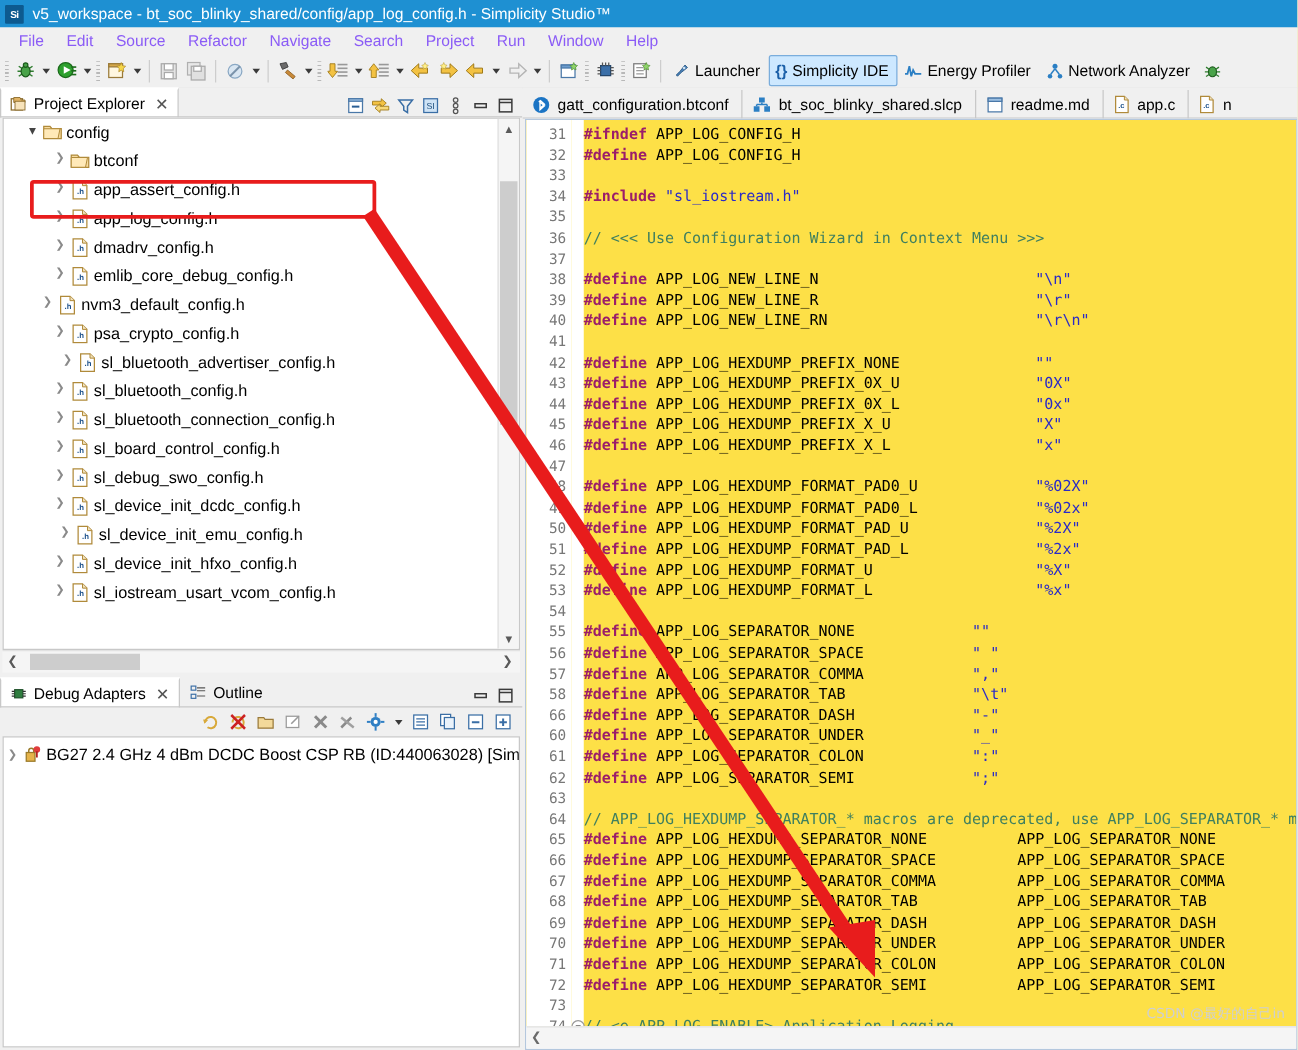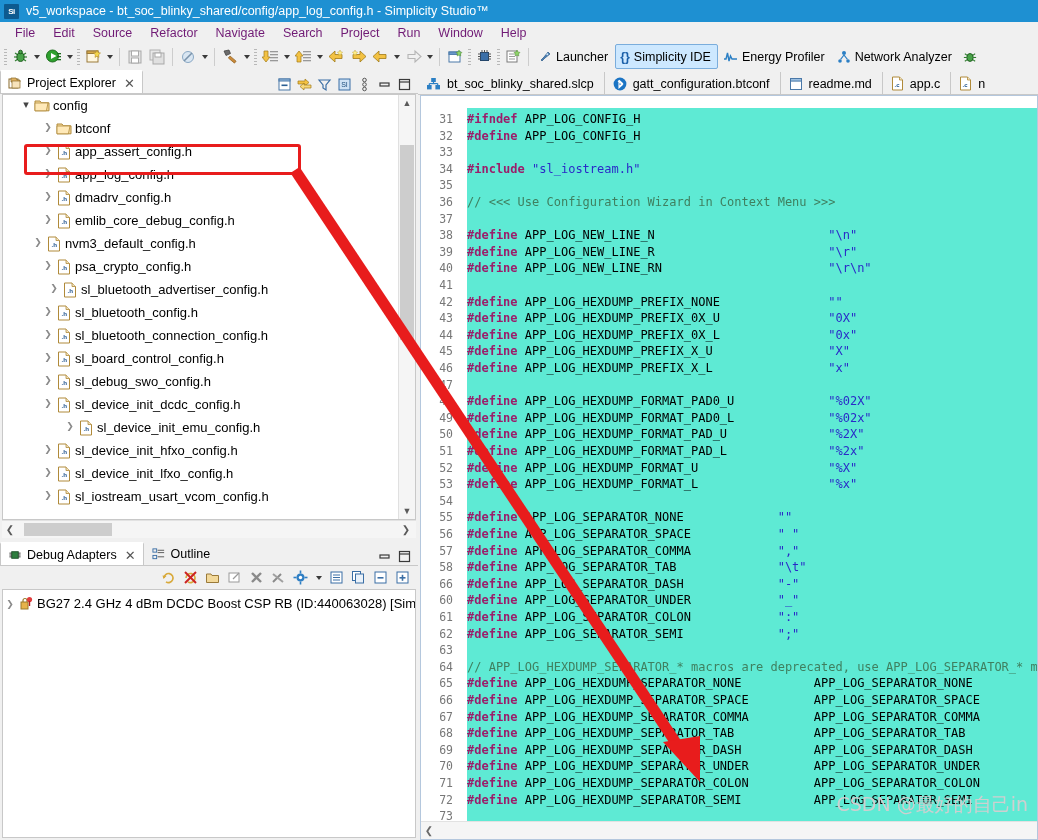--- a/index.html
+++ b/index.html
@@ -19,21 +19,21 @@
   }
   .titlebar .si-logo{
     width:15px;height:15px;background:#0d5a8f;color:#fff;font-size:8px;
     display:flex;align-items:center;justify-content:center;border-radius:1px;
     margin-right:7px;font-weight:bold;letter-spacing:-.5px;
   }
   .titlebar .ttl{white-space:nowrap;}
 
   
   .menubar{height:21px;background:#f0f0f0;display:flex;align-items:center;padding-left:6px;}
-  .menubar .mi{padding:2px 9px;font-size:12.5px;color:#701a75;white-space:nowrap;}
+  .menubar .mi{padding:2px 9px;font-size:12.5px;color:#8b5cf6;white-space:nowrap;}
 
   
   .toolbar{height:27px;background:#f0f0f0;display:flex;align-items:center;
            border-bottom:1px solid #d6d6d6;padding-left:2px;overflow:hidden;}
   .tb-sep{width:1px;height:18px;background:#cdcdcd;margin:0 4px;}
   .tb-dots{width:3px;height:16px;margin:0 2px;
            background:repeating-linear-gradient(to bottom,#b8b8b8 0 1px,transparent 1px 3px);}
   .tb-btn{width:22px;height:22px;display:flex;align-items:center;justify-content:center;position:relative;}
   .tb-arrow{width:11px;height:22px;display:flex;align-items:center;justify-content:center;}
   .tb-arrow:after{content:"";border-left:3.5px solid transparent;border-right:3.5px solid transparent;
@@ -84,40 +84,40 @@
   .dbg-row{height:22px;display:flex;align-items:center;font-size:13px;white-space:nowrap;padding-top:2px;}
 
   
   .ed-tabs{height:25px;display:flex;align-items:flex-end;background:#f0f0f0;position:relative;overflow:hidden;}
   .etab{display:flex;align-items:center;gap:6px;height:23px;padding:0 10px 0 8px;font-size:12.5px;
         background:#f0f0f0;border-left:1px solid #c8c8c8;white-space:nowrap;}
   .etab:first-child{border-left:none;}
   .ed-underline{position:absolute;left:0;right:0;bottom:0;height:1px;background:#c8c8c8;}
   .editor{position:absolute;top:25px;left:2px;right:0;bottom:0;background:#fff;border:1px solid #b4c7dd;
           overflow:hidden;}
-  .code-area{position:absolute;top:0;left:0;right:0;bottom:18px;overflow:hidden;background:#5eead4;margin-top:12px;}
+  .code-area{position:absolute;top:0;left:0;right:0;bottom:18px;overflow:hidden;background:#fde047;}
   .gutter{position:absolute;top:0;left:0;width:36px;bottom:0;background:#fff;}
   .fold{position:absolute;top:0;left:36px;width:10px;bottom:0;background:#fff;}
   .codelines{position:absolute;top:0;left:46px;right:0;bottom:0;font-family:"DejaVu Sans Mono","Liberation Mono",monospace;
              font-size:12px;line-height:16.6px;}
   .ln{position:absolute;right:4px;font-family:"DejaVu Sans Mono","Liberation Mono",monospace;
       font-size:11.5px;color:#777;line-height:16.6px;}
   .cl{position:absolute;left:0;white-space:pre;line-height:16.6px;}
   .k-pp{color:#9b1d6a;font-weight:bold;}
   .k-id{color:#000;}
   .k-str{color:#2a2ac8;}
   .k-cmt{color:#3f7f5f;}
   .ed-hscroll{position:absolute;left:0;right:0;bottom:0;height:17px;background:#f5f5f5;border-top:1px solid #e2e2e2;
               display:flex;align-items:center;}
   .ed-hscroll .arrow{width:16px;text-align:center;font-size:10px;color:#6a6a6a;}
 
   
   .hl-box{position:absolute;border:3px solid #e81c1c;border-radius:3px;pointer-events:none;}
   .arrow-svg{position:absolute;left:0;top:0;pointer-events:none;}
-  .watermark{position:absolute;right:10px;bottom:22px;font-size:19px;color:#cfcfcf;
+  .watermark{position:absolute;right:10px;bottom:22px;font-size:11px;color:#cfcfcf;
              font-family:"DejaVu Sans","Liberation Sans",sans-serif;white-space:nowrap;}
 
   
   svg{display:block;}
 </style>
 </head>
 <body>
 
 <div id="app">
 
@@ -554,52 +554,41 @@
                 <span class="twist closed"></span>
                 <span class="ticon">
                   <svg width="14" height="16" viewBox="0 0 14 16">
                     <path d="M1.5 1 h7.5 l3.5 3.5 v10.5 h-11 z" fill="#ffffff" stroke="#b08a3a" stroke-width="1"></path>
                     <path d="M9 1 v3.5 h3.5" fill="#f1e2bd" stroke="#b08a3a" stroke-width=".8"></path>
                     <text x="4.6" y="11" font-size="6.2" fill="#1a4f8a" font-family="sans-serif" font-weight="bold">.h</text>
                   </svg>
                 </span>
                 <span class="tlabel">sl_device_init_dcdc_config.h</span>
               </div>
-              <div class="trow" style="padding-left: 60px;">
+              <div class="trow" style="padding-left: 42px;">
                 <span class="twist closed"></span>
                 <span class="ticon">
                   <svg width="14" height="16" viewBox="0 0 14 16">
                     <path d="M1.5 1 h7.5 l3.5 3.5 v10.5 h-11 z" fill="#ffffff" stroke="#b08a3a" stroke-width="1"></path>
                     <path d="M9 1 v3.5 h3.5" fill="#f1e2bd" stroke="#b08a3a" stroke-width=".8"></path>
                     <text x="4.6" y="11" font-size="6.2" fill="#1a4f8a" font-family="sans-serif" font-weight="bold">.h</text>
                   </svg>
                 </span>
                 <span class="tlabel">sl_device_init_emu_config.h</span>
               </div>
               <div class="trow" style="padding-left: 38px;">
                 <span class="twist closed"></span>
                 <span class="ticon">
                   <svg width="14" height="16" viewBox="0 0 14 16">
                     <path d="M1.5 1 h7.5 l3.5 3.5 v10.5 h-11 z" fill="#ffffff" stroke="#b08a3a" stroke-width="1"></path>
                     <path d="M9 1 v3.5 h3.5" fill="#f1e2bd" stroke="#b08a3a" stroke-width=".8"></path>
                     <text x="4.6" y="11" font-size="6.2" fill="#1a4f8a" font-family="sans-serif" font-weight="bold">.h</text>
                   </svg>
                 </span>
                 <span class="tlabel">sl_device_init_hfxo_config.h</span>
-              </div>
-              <div class="trow" style="padding-left: 38px;">
-                <span class="twist closed"></span>
-                <span class="ticon">
-                  <svg width="14" height="16" viewBox="0 0 14 16">
-                    <path d="M1.5 1 h7.5 l3.5 3.5 v10.5 h-11 z" fill="#ffffff" stroke="#b08a3a" stroke-width="1"></path>
-                    <path d="M9 1 v3.5 h3.5" fill="#f1e2bd" stroke="#b08a3a" stroke-width=".8"></path>
-                    <text x="4.6" y="11" font-size="6.2" fill="#1a4f8a" font-family="sans-serif" font-weight="bold">.h</text>
-                  </svg>
-                </span>
-                <span class="tlabel">sl_device_init_lfxo_config.h</span>
               </div>
               <div class="trow" style="padding-left: 38px;">
                 <span class="twist closed"></span>
                 <span class="ticon">
                   <svg width="14" height="16" viewBox="0 0 14 16">
                     <path d="M1.5 1 h7.5 l3.5 3.5 v10.5 h-11 z" fill="#ffffff" stroke="#b08a3a" stroke-width="1"></path>
                     <path d="M9 1 v3.5 h3.5" fill="#f1e2bd" stroke="#b08a3a" stroke-width=".8"></path>
                     <text x="4.6" y="11" font-size="6.2" fill="#1a4f8a" font-family="sans-serif" font-weight="bold">.h</text>
                   </svg>
                 </span>
@@ -755,40 +744,40 @@
             <span class="tlabel">BG27 2.4 GHz 4 dBm DCDC Boost CSP RB (ID:440063028) [Sim</span>
           </div>
         </div>
       </div>
     </div>
 
     <div class="right-col">
       <div class="ed-tabs" id="edtabs">
         <div class="etab">
             <span>
+              <svg width="14" height="14" viewBox="0 0 14 14">
+                <circle cx="7" cy="7" r="6.4" fill="#1b74c4"></circle>
+                <path d="M6 3.2 L9.6 6.4 L6 9.6 M6 3.2 V10.8 L9.6 7.6 L5 4" fill="none" stroke="#fff" stroke-width="1.1"></path>
+              </svg>
+            </span>
+            <span>gatt_configuration.btconf</span>
+          </div>
+          <div class="etab">
+            <span>
               <svg width="15" height="14" viewBox="0 0 15 14">
                 <rect x="5.2" y="1" width="4.6" height="4" fill="#2b7fc4"></rect>
                 <rect x="1" y="8" width="4.6" height="4.4" fill="#2b7fc4"></rect>
                 <rect x="9.4" y="8" width="4.6" height="4.4" fill="#2b7fc4"></rect>
                 <line x1="7.5" y1="5" x2="7.5" y2="6.6" stroke="#2b7fc4" stroke-width="1.2"></line>
                 <line x1="3.3" y1="6.6" x2="11.7" y2="6.6" stroke="#2b7fc4" stroke-width="1.2"></line>
                 <line x1="3.3" y1="6.6" x2="3.3" y2="8" stroke="#2b7fc4" stroke-width="1.2"></line>
                 <line x1="11.7" y1="6.6" x2="11.7" y2="8" stroke="#2b7fc4" stroke-width="1.2"></line>
               </svg>
             </span>
             <span>bt_soc_blinky_shared.slcp</span>
-          </div>
-          <div class="etab">
-            <span>
-              <svg width="14" height="14" viewBox="0 0 14 14">
-                <circle cx="7" cy="7" r="6.4" fill="#1b74c4"></circle>
-                <path d="M6 3.2 L9.6 6.4 L6 9.6 M6 3.2 V10.8 L9.6 7.6 L5 4" fill="none" stroke="#fff" stroke-width="1.1"></path>
-              </svg>
-            </span>
-            <span>gatt_configuration.btconf</span>
           </div>
           <div class="etab">
             <span>
               <svg width="14" height="14" viewBox="0 0 14 14">
                 <rect x="1.5" y="1.5" width="11" height="11" fill="#fff" stroke="#4a78a8"></rect>
                 <rect x="1.5" y="1.5" width="11" height="2.6" fill="#9dc0e2" stroke="#4a78a8"></rect>
               </svg>
             </span>
             <span>readme.md</span>
           </div>

